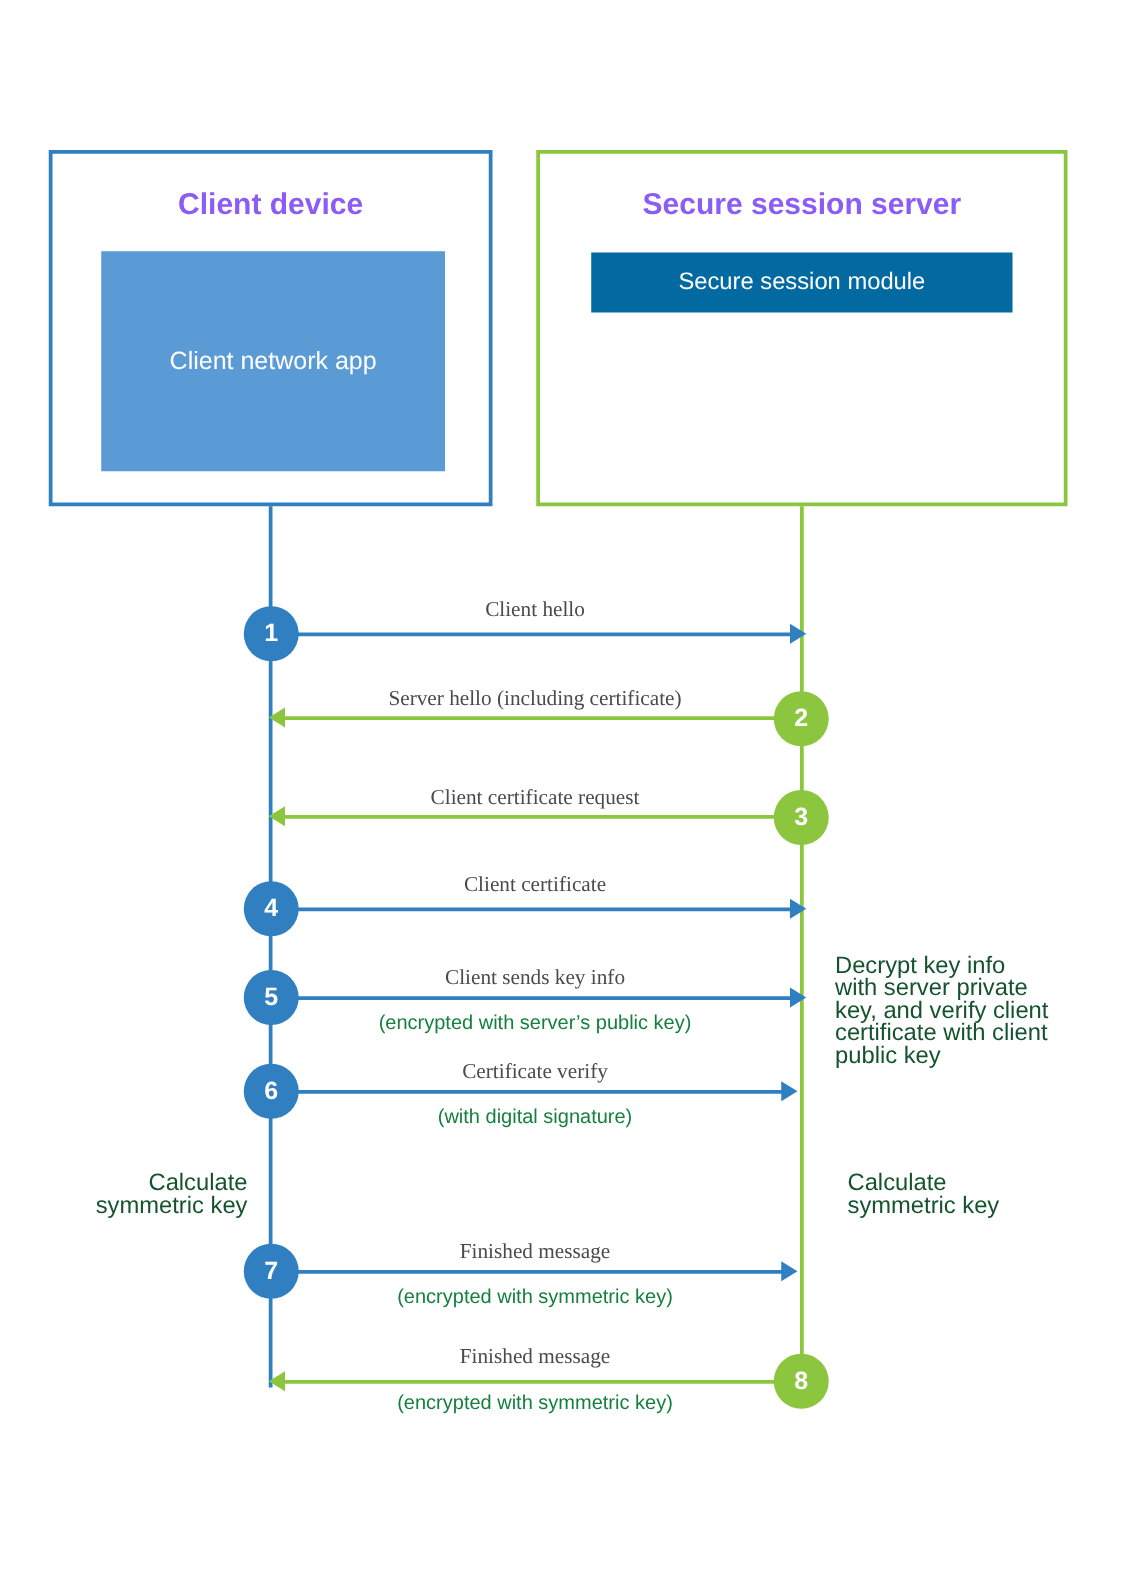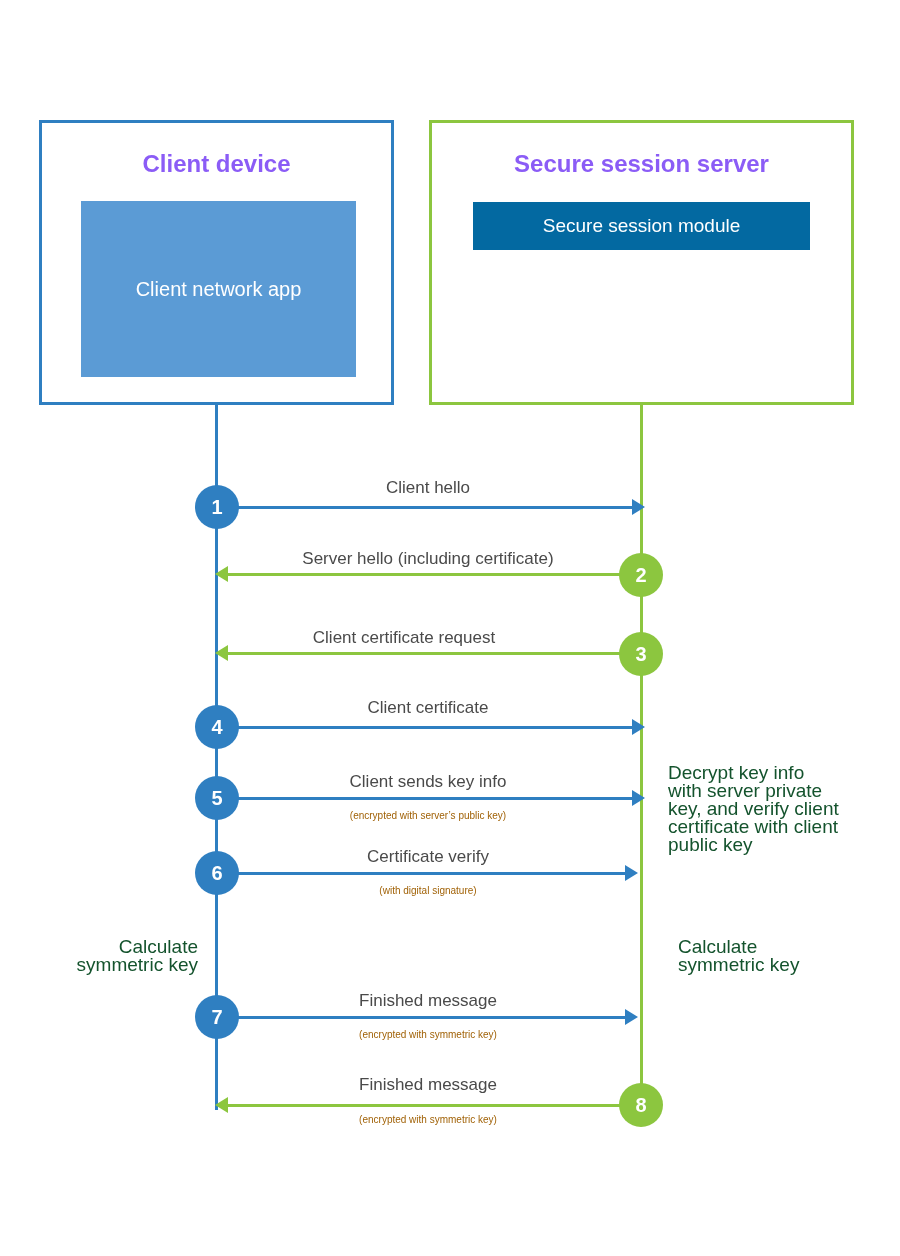--- a/index.html
+++ b/index.html
@@ -146,26 +146,27 @@
   .step-circle.green { background: #8cc63f; }
 
   
   .msg-label {
     position: absolute;
     text-align: center;
     font-size: 17px;
     color: #4a4a4a;
     white-space: nowrap;
     transform: translateX(-50%);
+    font-family: Liberation Serif, serif;
   }
   .msg-sublabel {
     position: absolute;
     text-align: center;
-    font-size: 10px;
-    color: #a16207;
+    font-size: 16px;
+    color: #15803d;
     white-space: nowrap;
     transform: translateX(-50%);
   }
   .side-note {
     position: absolute;
     font-size: 19px;
     line-height: 18px;
     color: #14532d;
   }
   .side-note.left-note { text-align: right; }
@@ -193,21 +194,21 @@
   <div class="msg-label" style="left:428px; top:478px;">Client hello</div>
   <div class="msg-line blue" style="left:217px; top:506px; width:417px;"></div>
   <div class="arrow-head right blue" style="left:632px; top:499px;"></div>
   <div class="step-circle blue" style="left:195px; top:485px;">1</div>
 
   <div class="msg-label" style="left:428px; top:549px;">Server hello (including certificate)</div>
   <div class="msg-line green" style="left:228px; top:573px; width:413px;"></div>
   <div class="arrow-head left green" style="left:215px; top:566px;"></div>
   <div class="step-circle green" style="left:619px; top:553px;">2</div>
 
-  <div class="msg-label" style="left:404px; top:628px;">Client certificate request</div>
+  <div class="msg-label" style="left:428px; top:628px;">Client certificate request</div>
   <div class="msg-line green" style="left:228px; top:652px; width:413px;"></div>
   <div class="arrow-head left green" style="left:215px; top:645px;"></div>
   <div class="step-circle green" style="left:619px; top:632px;">3</div>
 
   <div class="msg-label" style="left:428px; top:698px;">Client certificate</div>
   <div class="msg-line blue" style="left:217px; top:726px; width:417px;"></div>
   <div class="arrow-head right blue" style="left:632px; top:719px;"></div>
   <div class="step-circle blue" style="left:195px; top:705px;">4</div>
 
   <div class="msg-label" style="left:428px; top:772px;">Client sends key info</div>

